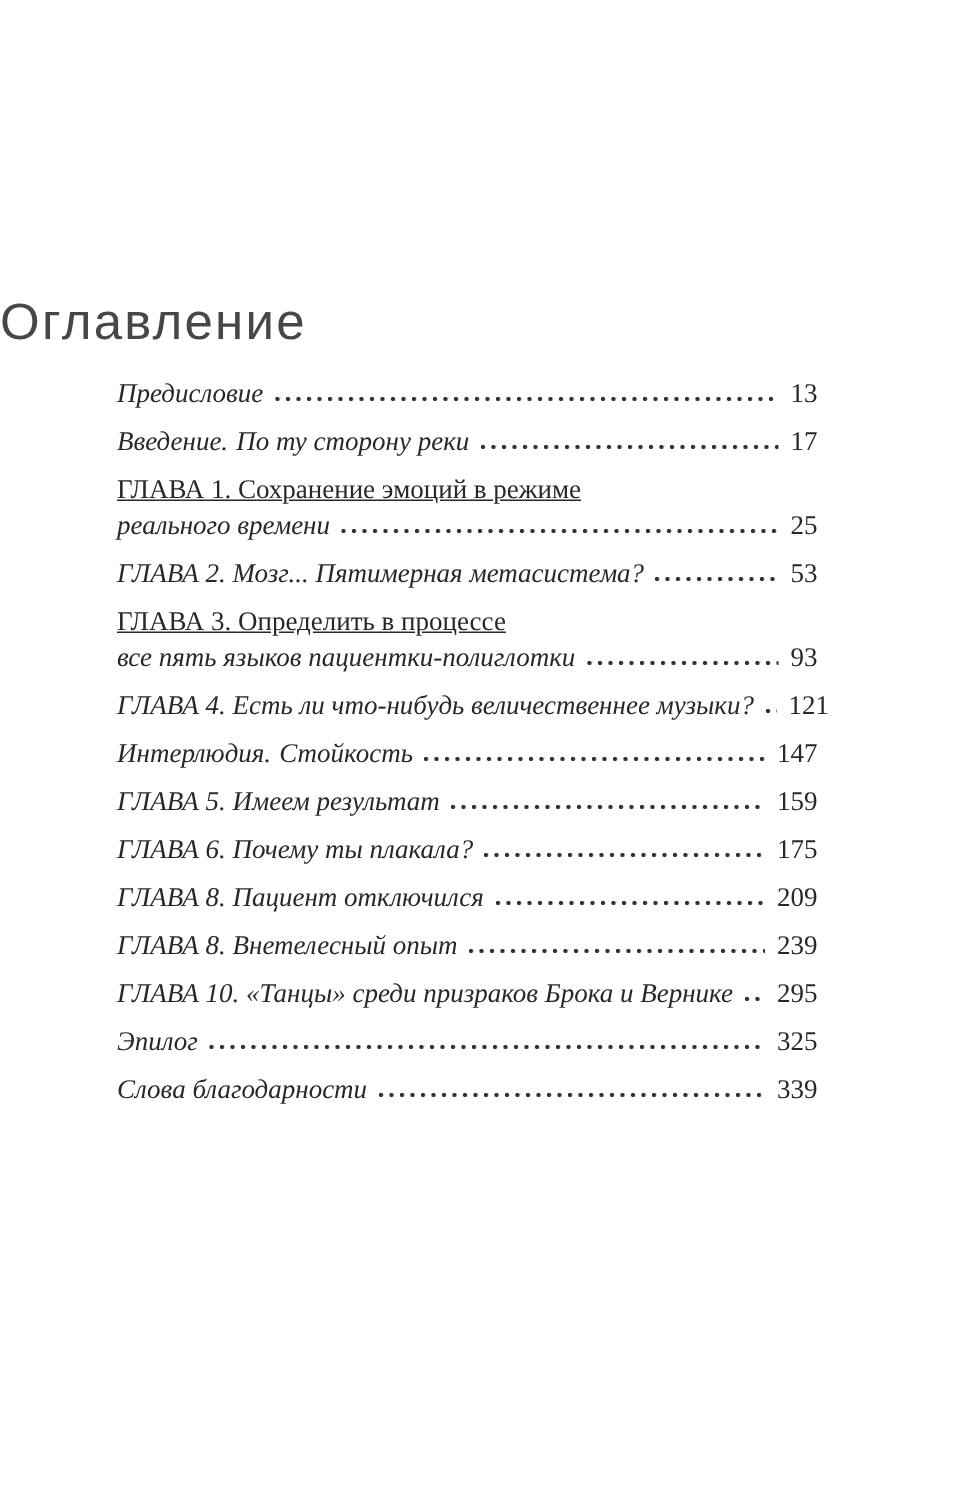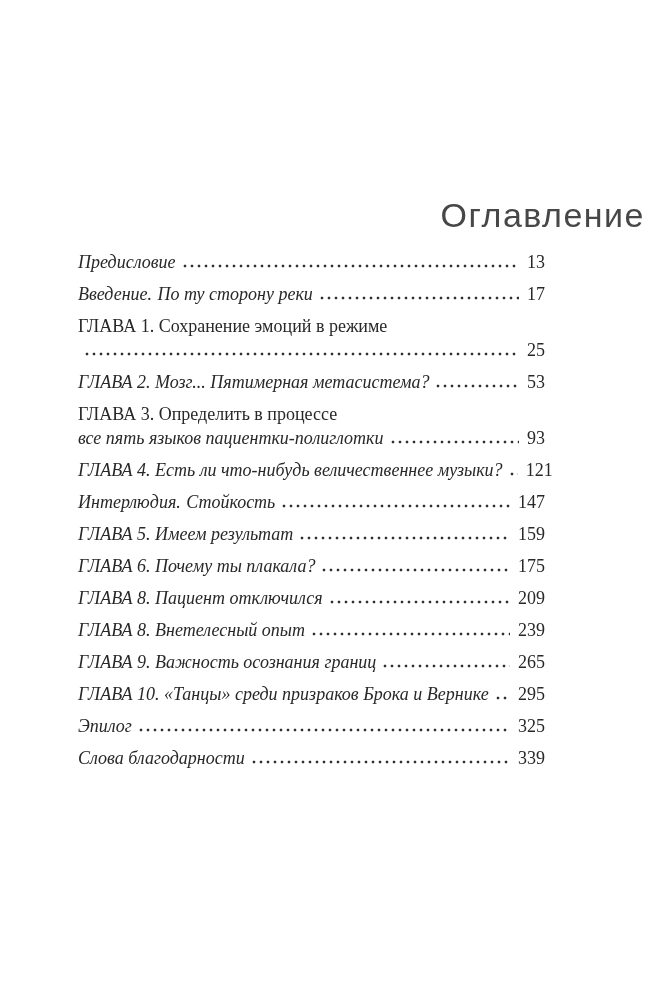--- a/index.html
+++ b/index.html
@@ -12,36 +12,37 @@
     color: #282828;
   }
   .page {
     width: 645px;
     height: 1001px;
     position: relative;
   }
   .page-title {
     margin: 0;
     padding-top: 194px;
-    text-align: right;
+    text-align: left;
     font-family: "Liberation Sans", sans-serif;
     font-weight: 300;
     font-size: 34px;
     line-height: 42px;
     letter-spacing: 1.5px;
     color: #474747;
   }
   .toc {
     margin: 14px 100px 0 78px;
     font-size: 18px;
   }
   .row { margin-bottom: 8px; }
   .line1 {
     line-height: 24px;
     white-space: nowrap;
+    text-decoration: underline;
   }
   .l2 {
     display: flex;
     align-items: baseline;
     line-height: 24px;
     text-align: right;
   }
   .it {
     font-style: italic;
     white-space: nowrap;
@@ -90,20 +91,21 @@
         <span class="it">Введение.</span>
         <span class="tx after-it">По ту сторону реки</span>
         <span class="dots"></span>
         <span class="pg">17</span>
       </div>
     </div>
 
     <div class="row">
       <div class="line1">ГЛАВА 1. Сохранение эмоций в режиме</div>
       <div class="l2">
+        <span class="tx">реального времени</span>
         <span class="dots"></span>
         <span class="pg">25</span>
       </div>
     </div>
 
     <div class="row">
       <div class="l2">
         <span class="tx">ГЛАВА 2. Мозг... Пятимерная метасистема?</span>
         <span class="dots"></span>
         <span class="pg">53</span>
@@ -161,27 +163,20 @@
     </div>
 
     <div class="row">
       <div class="l2">
         <span class="tx">ГЛАВА 8. Внетелесный опыт</span>
         <span class="dots"></span>
         <span class="pg">239</span>
       </div>
     </div>
 
-    <div class="row">
-      <div class="l2">
-        <span class="tx">ГЛАВА 9. Важность осознания границ</span>
-        <span class="dots"></span>
-        <span class="pg">265</span>
-      </div>
-    </div>
 
     <div class="row">
       <div class="l2">
         <span class="tx">ГЛАВА 10. «Танцы» среди призраков Брока и Вернике</span>
         <span class="dots"></span>
         <span class="pg">295</span>
       </div>
     </div>
 
     <div class="row">

